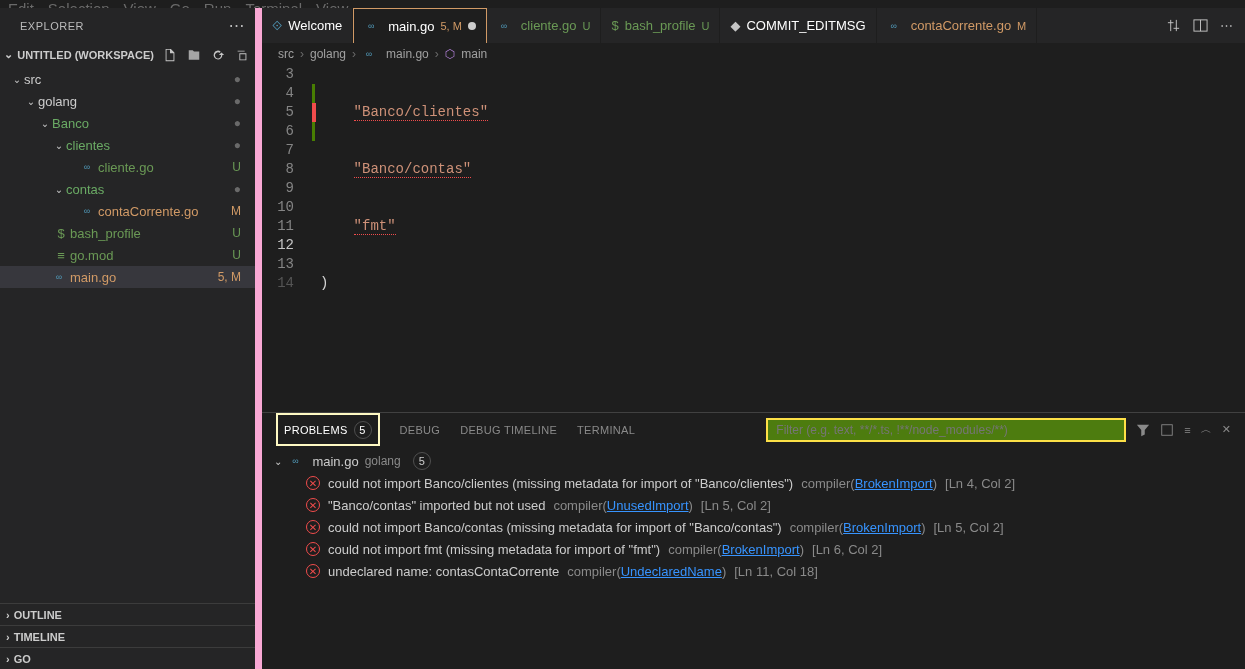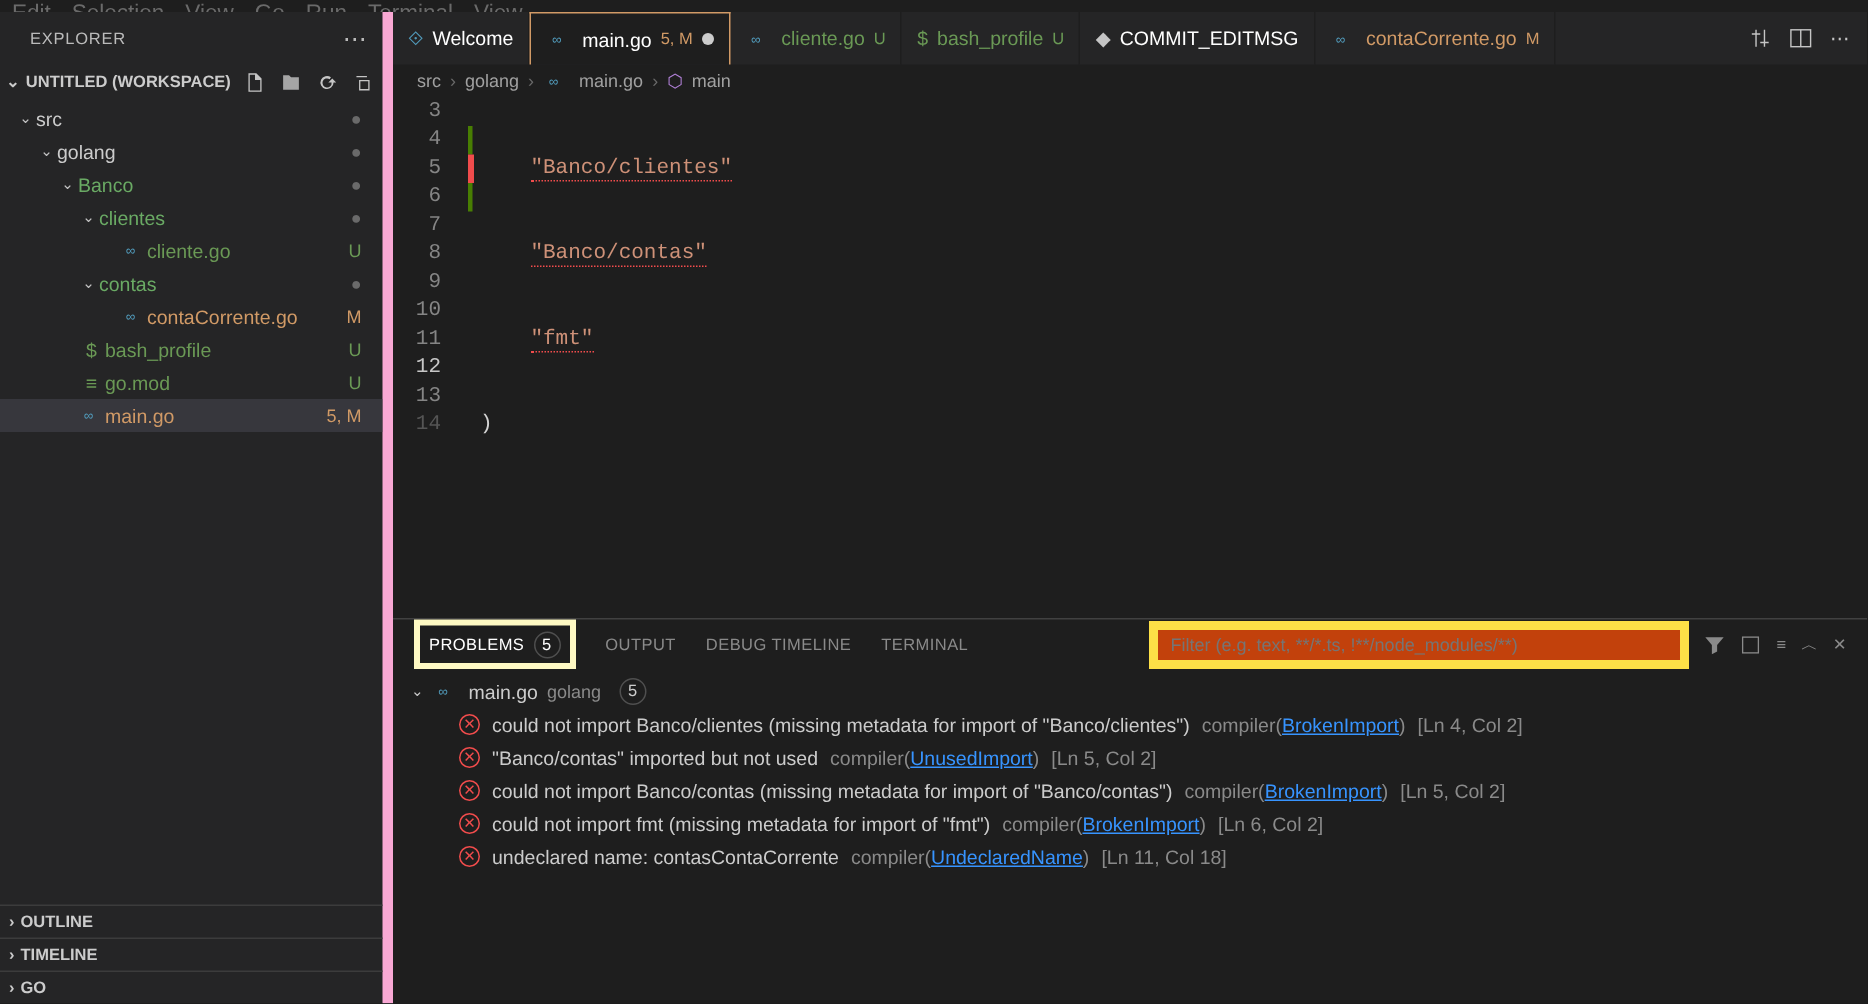--- a/index.html
+++ b/index.html
@@ -237,22 +237,22 @@
   font-size: 11px;
   margin-left: 6px;
 }
 .panel-filter {
   margin-left: auto;
   display: flex;
   align-items: center;
   gap: 10px;
 }
 .panel-filter input {
-  background: #c2410c;
-  border: 6px solid #fde047;
+  background: #4d7c0f;
+  border: 2px solid #fde047;
   color: #cccccc;
   padding: 3px 8px;
   font-size: 12px;
   width: 360px;
 }
 .panel-body {
   flex: 1;
   overflow: auto;
   padding: 4px 0;
   font-size: 13px;
@@ -504,25 +504,25 @@
         
         
         
         
       </div>
       <div class="minimap"></div>
     </div>
 
     <div class="panel">
       <div class="panel-tabs">
-        <div class="ptab active" style="border:4px solid #fef9c3;padding:0 6px">
+        <div class="ptab active" style="border:2px solid #fef9c3;padding:0 6px">
           <span>PROBLEMS</span>
           <span class="panel-count">5</span>
         </div>
-        <div class="ptab">OUTPUT</div>
+        <div class="ptab">DEBUG</div>
         <div class="ptab">DEBUG TIMELINE</div>
         <div class="ptab">TERMINAL</div>
         <div class="panel-filter">
           <input placeholder="Filter (e.g. text, **/*.ts, !**/node_modules/**)" style="">
           <span>
               <svg width="14" height="14" viewBox="0 0 16 16">
                 <path fill="currentColor" d="M1 2h14l-5 6v5l-4 2V8z"></path>
               </svg>
             </span>
           <span>

